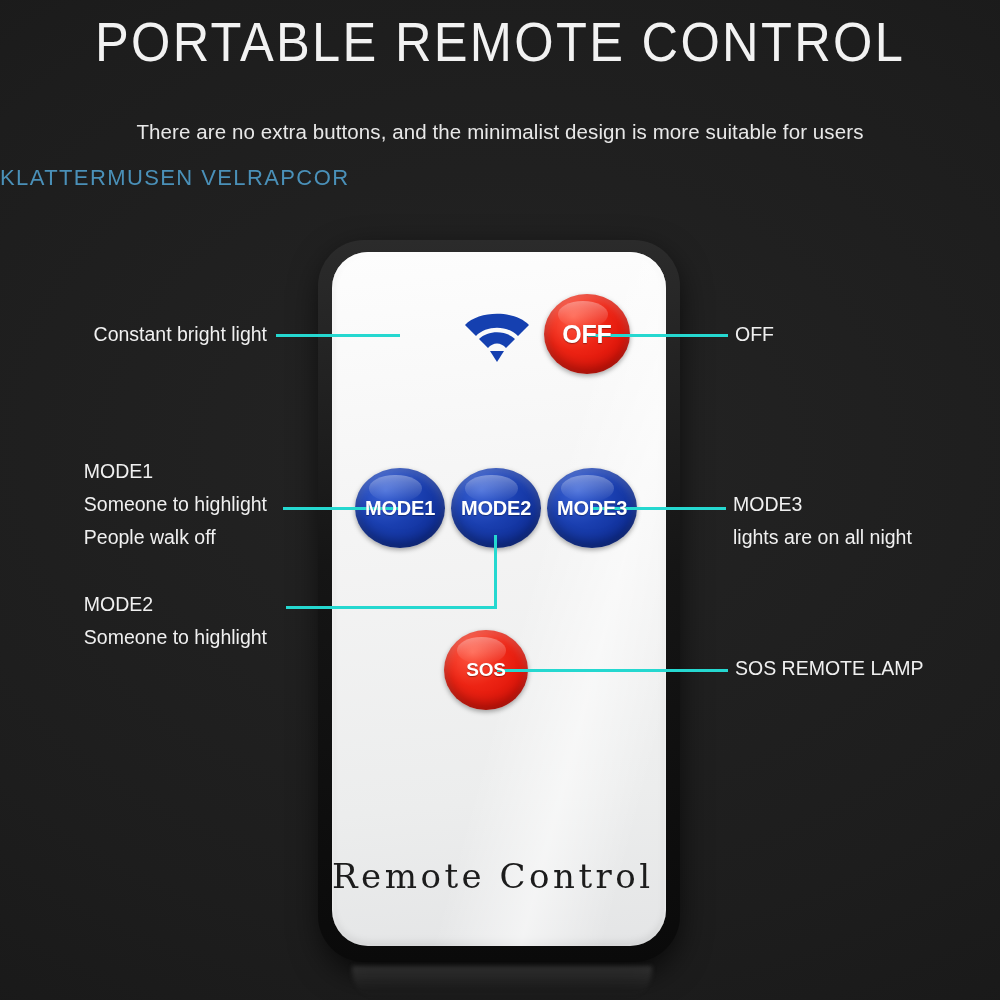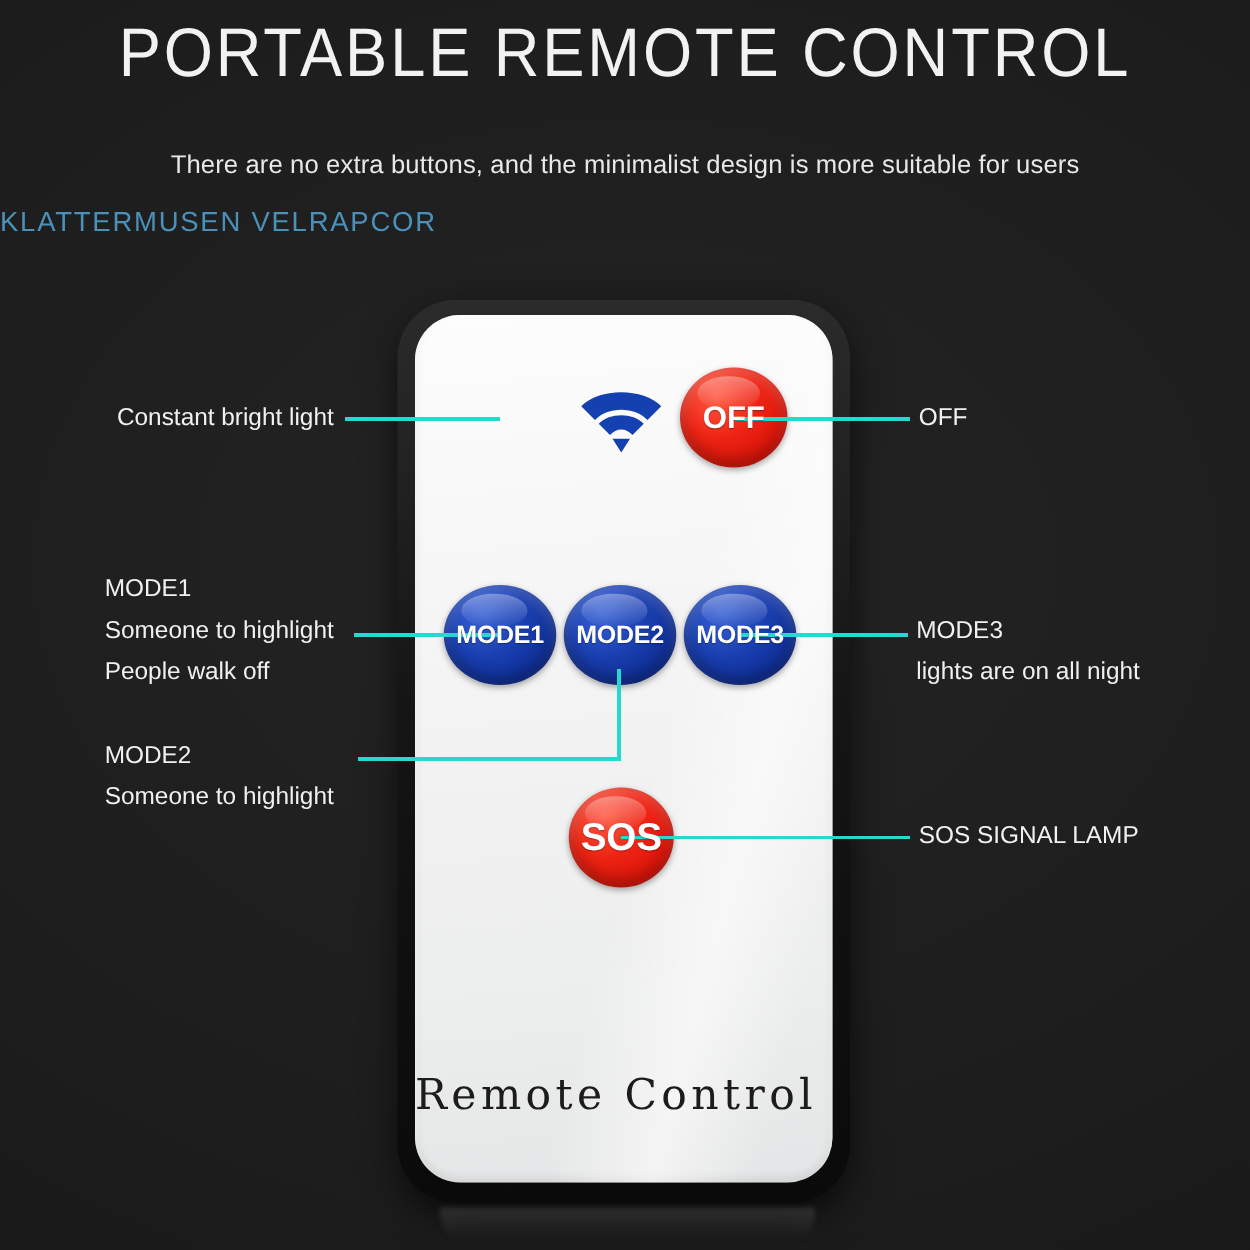--- a/index.html
+++ b/index.html
@@ -118,21 +118,21 @@
     border-radius:50%;
     background:linear-gradient(180deg, rgba(255,255,255,.34), rgba(255,255,255,0));
     pointer-events:none;
   }
 
   #btn-on   { left:358px; top:294px; width:86px; height:80px; font-size:25px; }
   #btn-off  { left:544px; top:294px; width:86px; height:80px; font-size:25px; }
   #btn-mode1{ left:355px; top:468px; width:90px; height:80px; font-size:20px; }
   #btn-mode2{ left:451px; top:468px; width:90px; height:80px; font-size:20px; }
   #btn-mode3{ left:547px; top:468px; width:90px; height:80px; font-size:20px; }
-  #btn-sos  { left:455px; top:630px; width:84px; height:80px; font-size:31px;align-items:center; }
+  #btn-sos  { left:444px; top:630px; width:84px; height:80px; font-size:19px;align-items:center; }
 
   .btn span { position:relative; z-index:2; }
 
   
   .wifi-icon {
     position:absolute;
     left:461px; top:306px;
     width:72px; height:60px;
   }
 
@@ -246,16 +246,16 @@
   <div class="label l" id="lbl-off">
     <span class="ln">OFF</span>
   </div>
 
   <div class="label l" id="lbl-mode3">
     <span class="ln">MODE3</span>
     <span class="ln">lights are on all night</span>
   </div>
 
   <div class="label l" id="lbl-sos">
-    <span class="ln">SOS SIGNAL LAMP</span>
+    <span class="ln">SOS REMOTE LAMP</span>
   </div>
 
 </div>
 
 </body></html>

